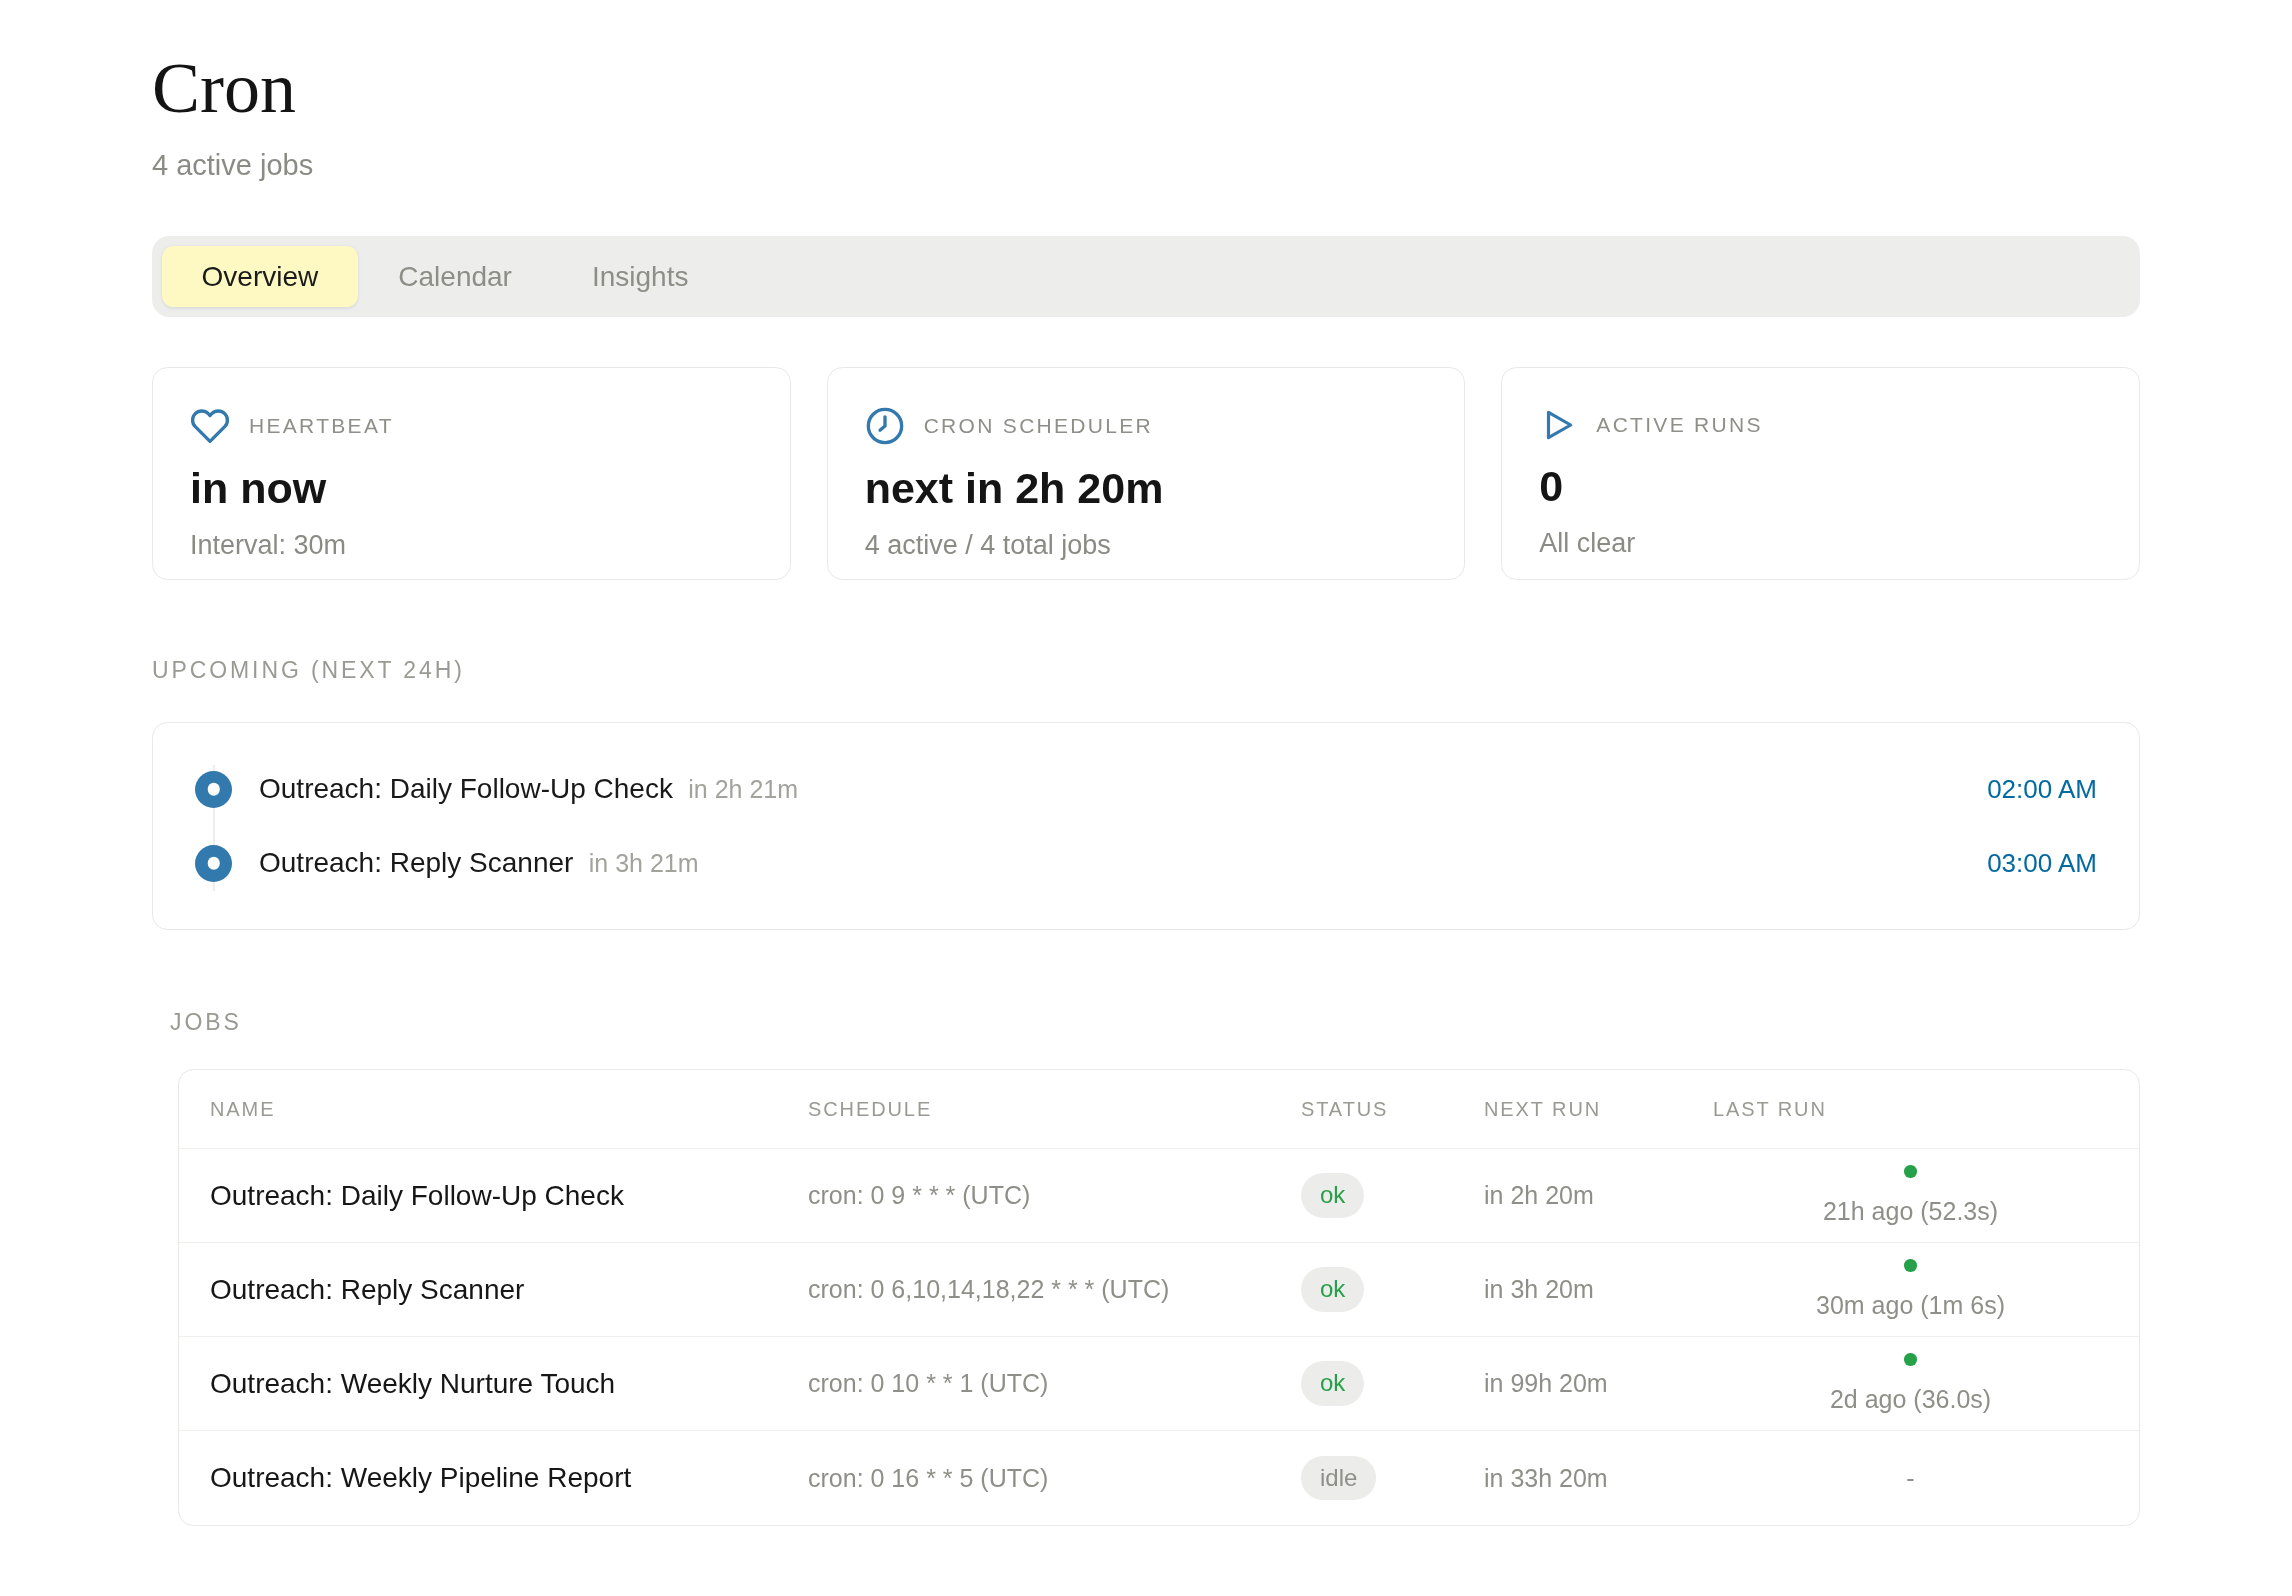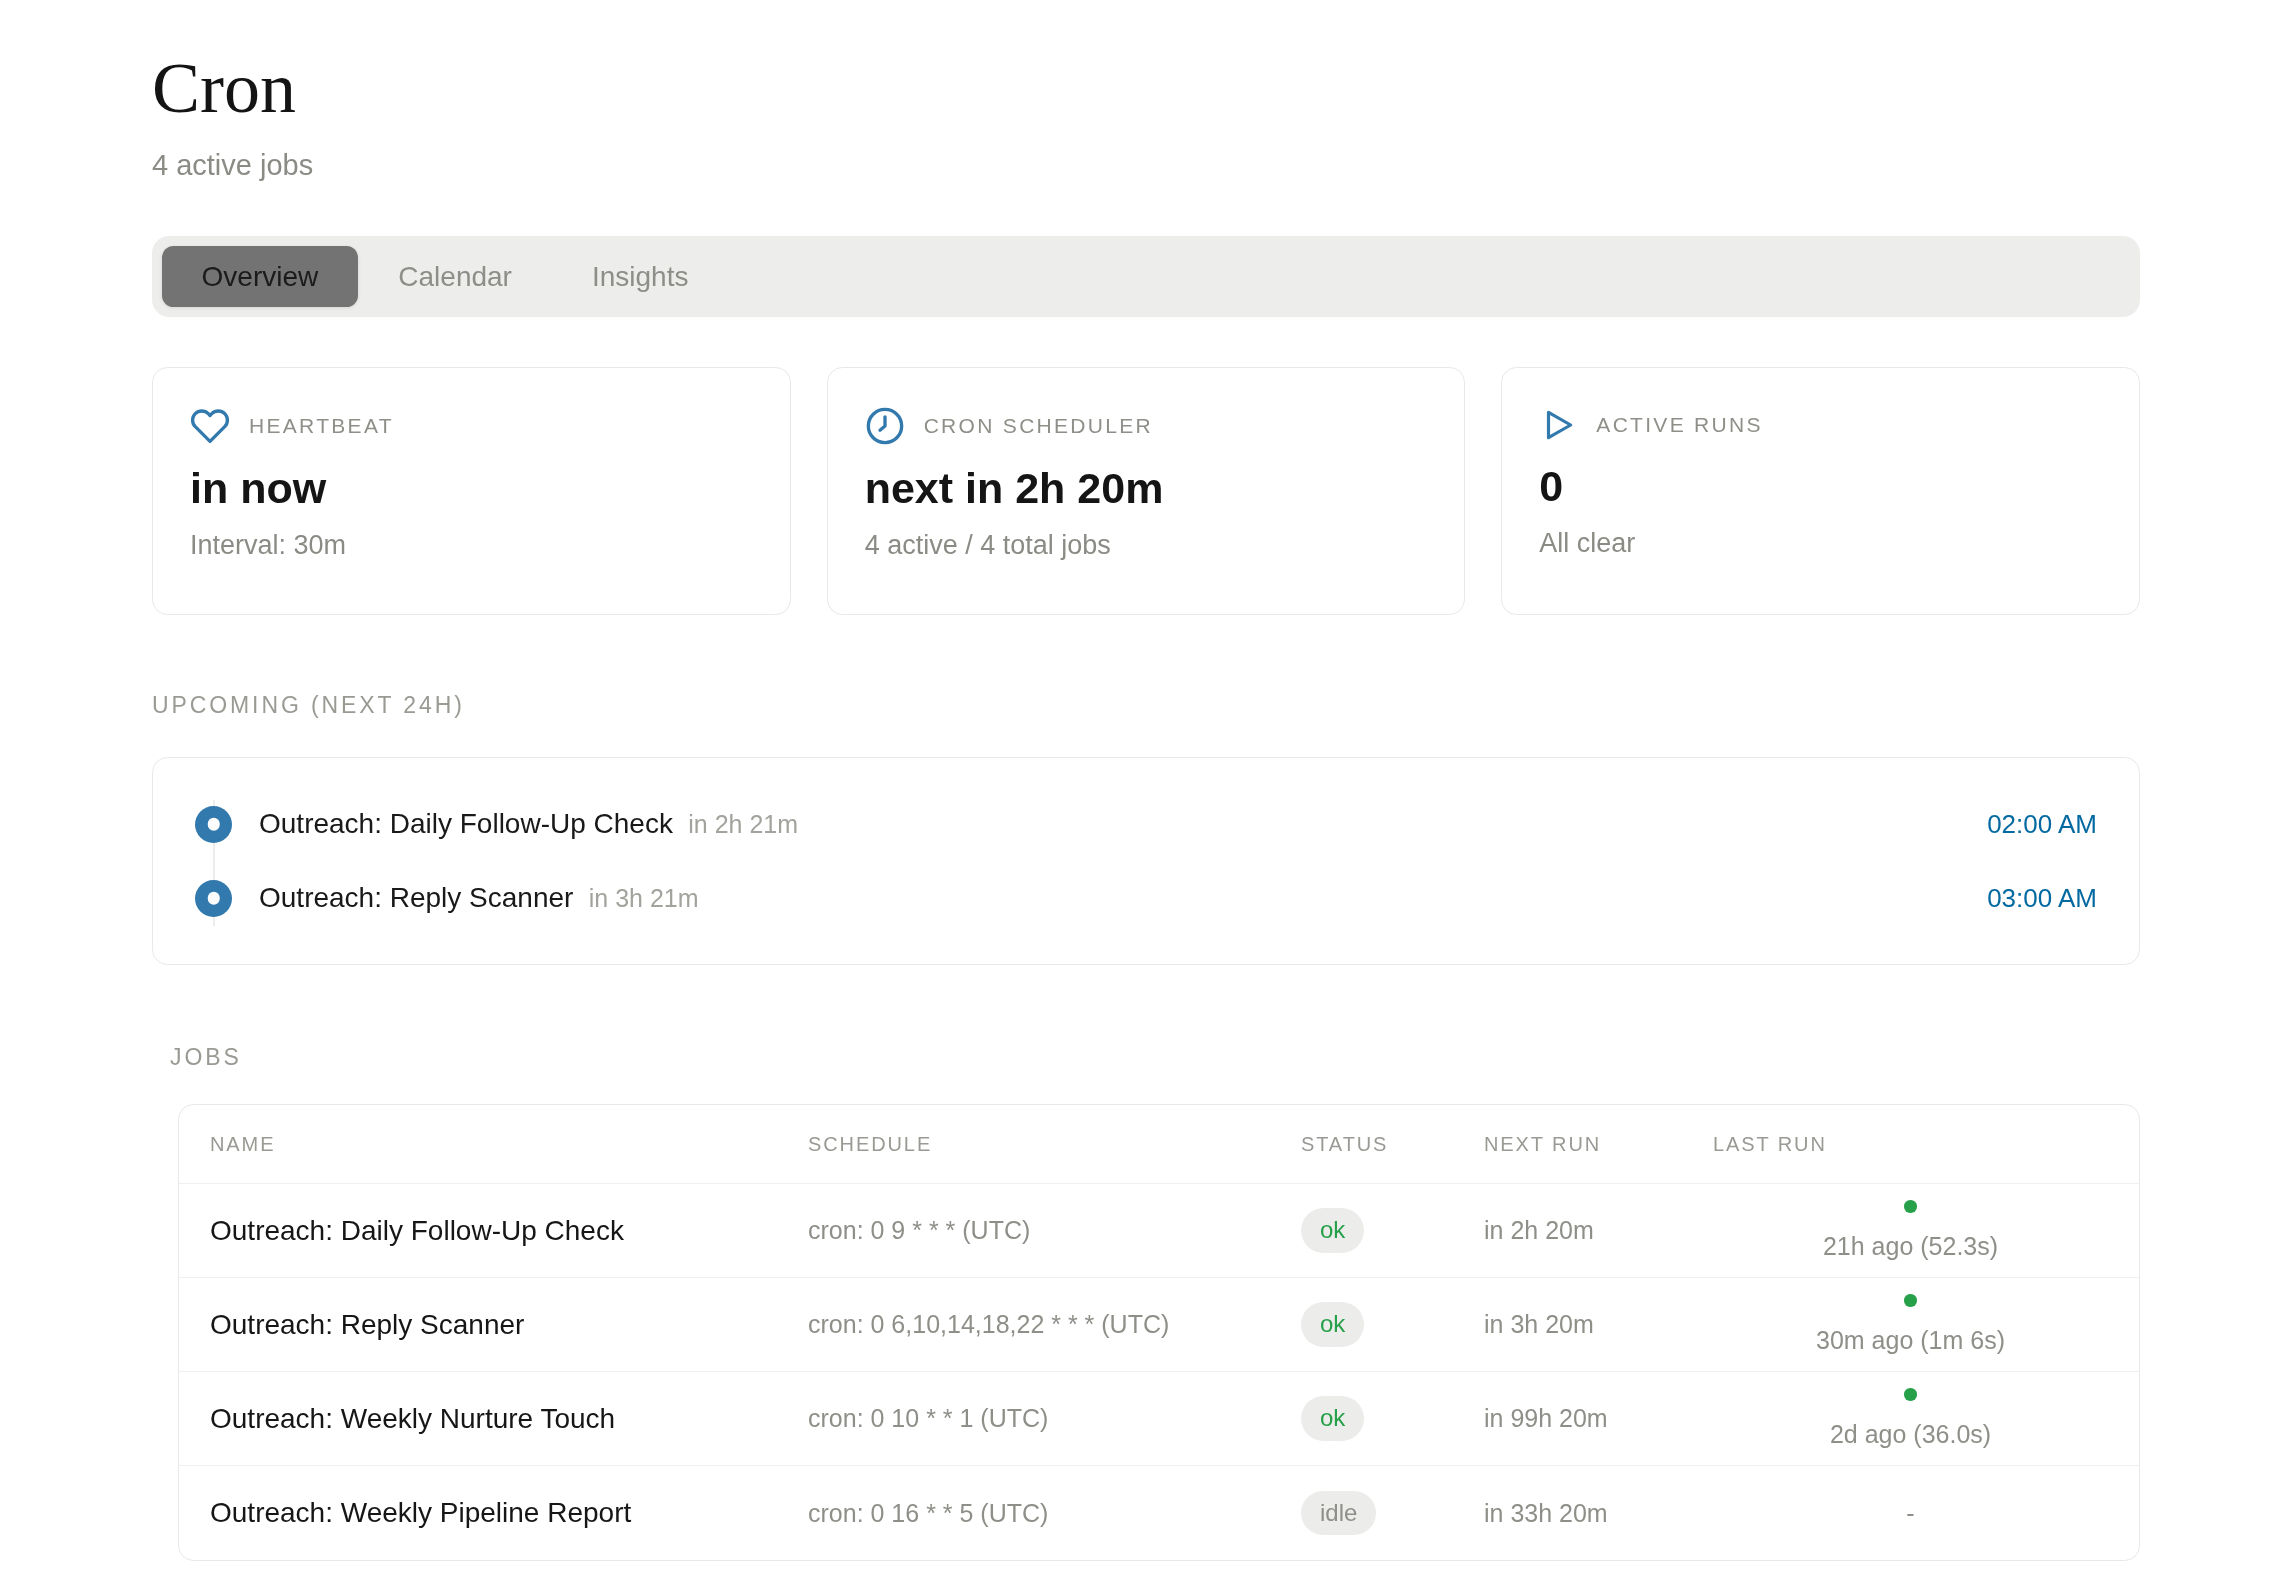--- a/index.html
+++ b/index.html
@@ -23,28 +23,28 @@
   
   .tabbar {
     margin-top: 54px; height: 81px; background: #ededeb;
     border-radius: 17.3px; display: flex; align-items: center; padding: 0 9.6px;
   }
   .tab {
     height: 61px; padding: 0 40px; display: flex; align-items: center;
     font-size: 28px; color: #8e8e88; border-radius: 11.5px; cursor: pointer;
   }
   .tab.active {
-    background: #737373; color: #1b1b1b; font-weight: 500;
+    background: #fef9c3; color: #1b1b1b; font-weight: 500;
     box-shadow: 0 1px 3.8px rgba(0,0,0,0.10);
   }
 
   
   .cards { margin-top: 50px; display: grid; grid-template-columns: 1fr 1fr 1fr; gap: 36px; }
   .card {
-    border: 1px solid #e8e8e5; border-radius: 15.4px; height: 248px;
+    border: 1px solid #e8e8e5; border-radius: 15.4px; height: 213px;
     padding: 38px 37px;
   }
   .card-head { display: flex; align-items: center; gap: 19px; }
   .card-head svg { display: block; }
   .card-label {
     font-size: 21px; letter-spacing: 2.3px; color: #8f8f89; font-weight: 500;
   }
   .card-value { margin-top: 18px; font-size: 43px; font-weight: 700; color: #151515; }
   .card-sub { margin-top: 17.3px; font-size: 27px; color: #8b8b85; }
 

